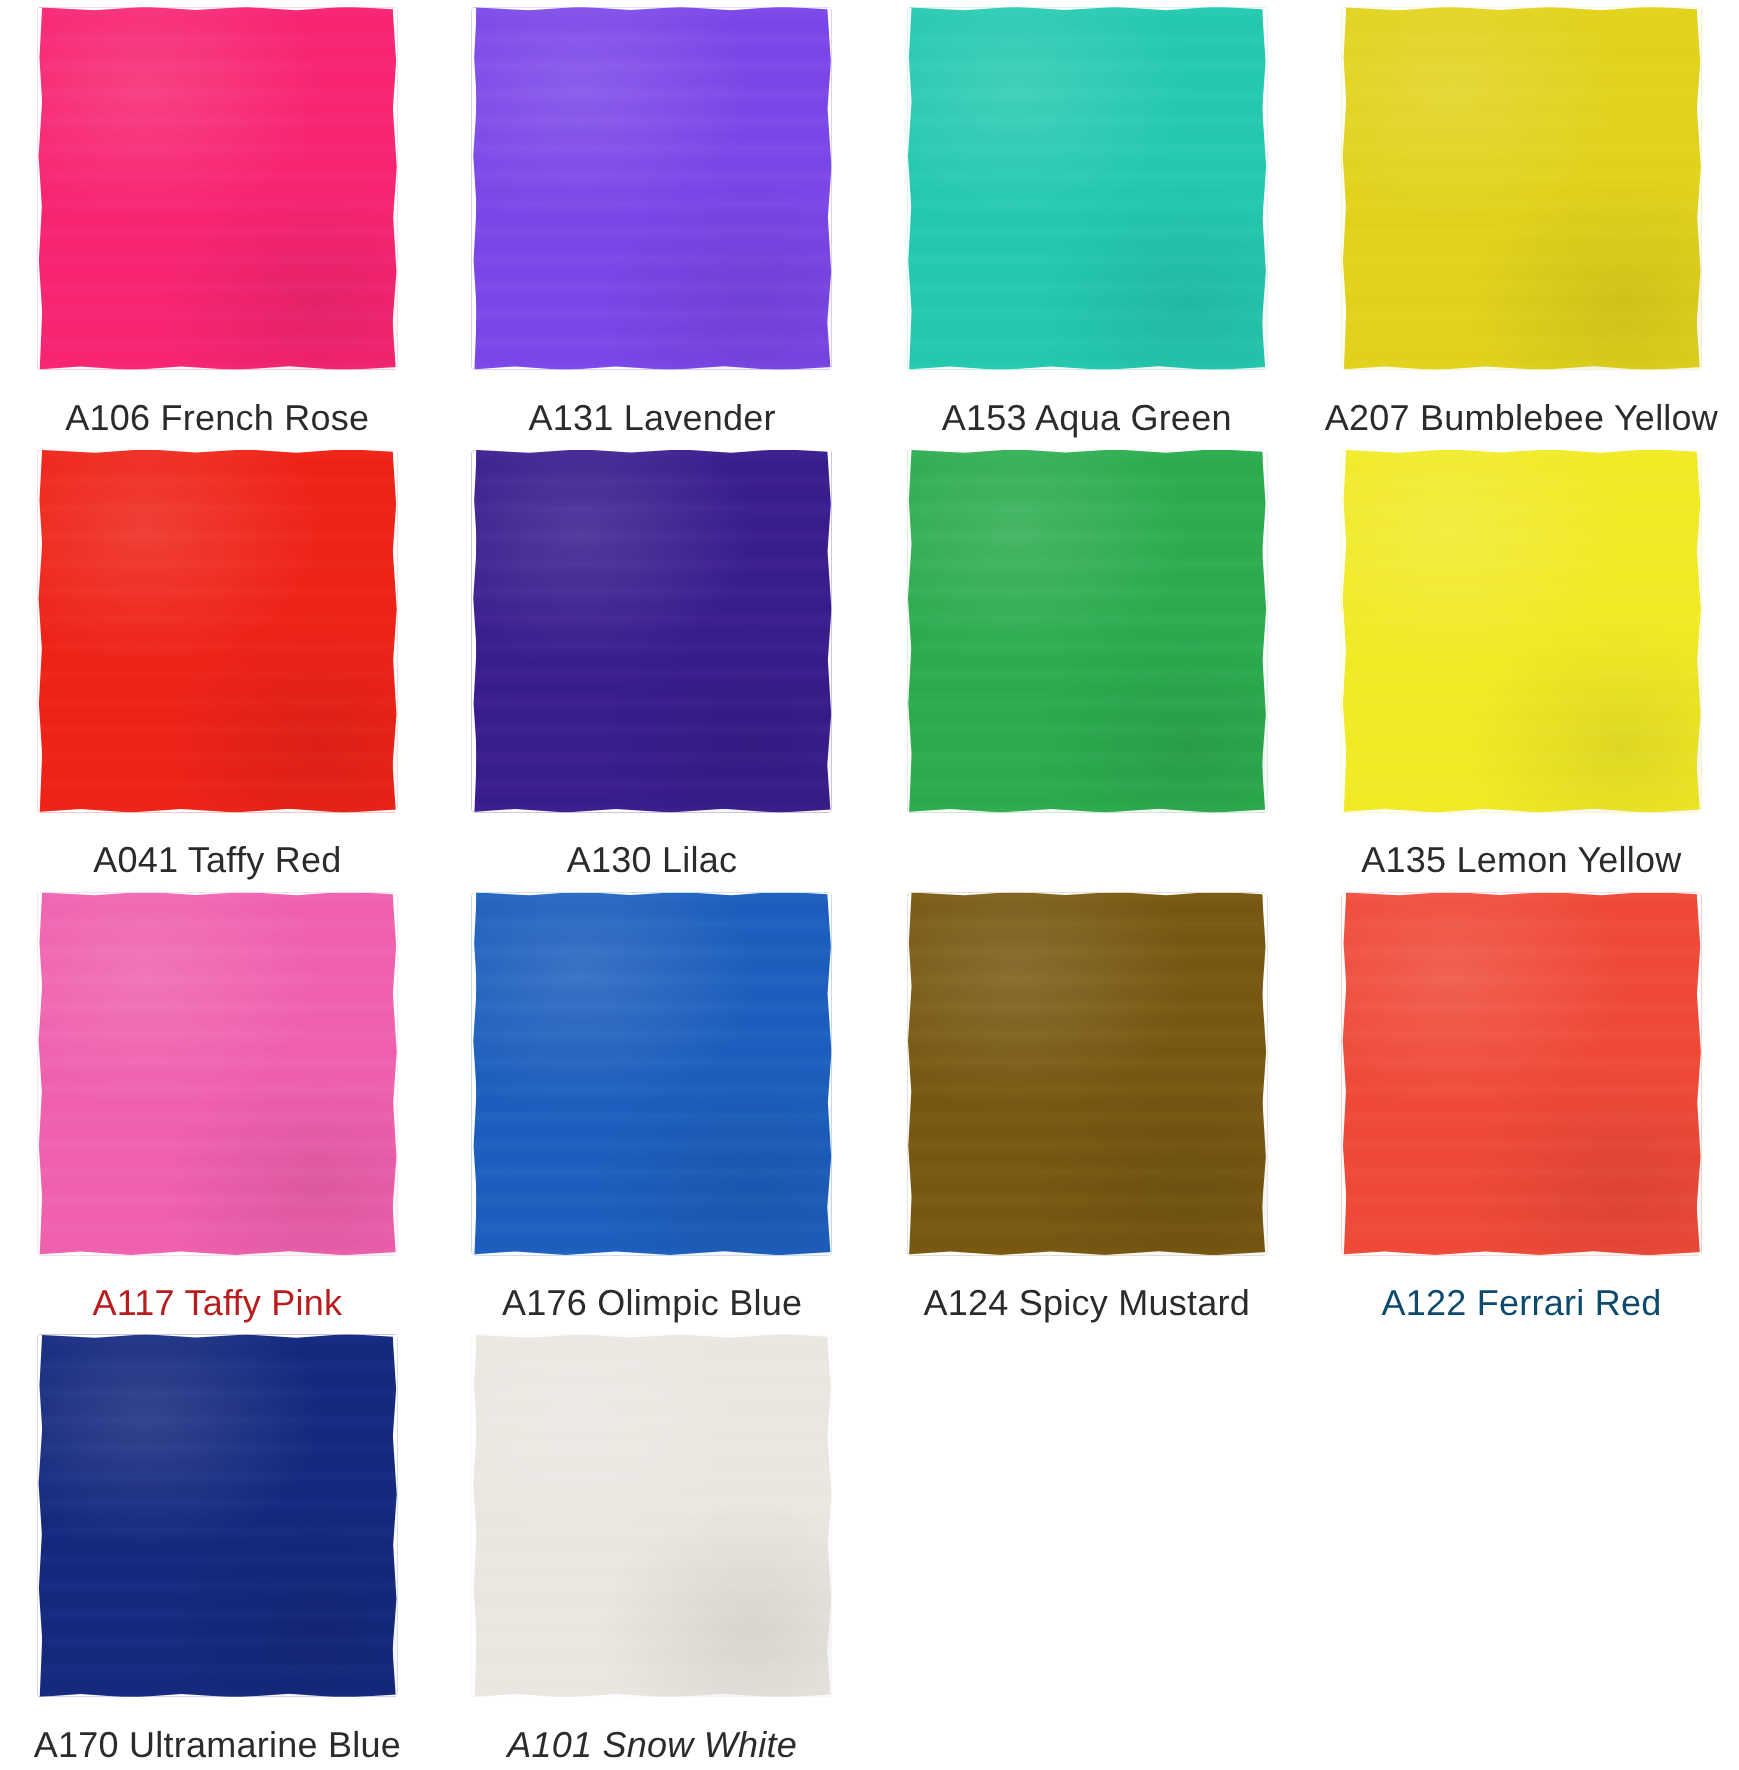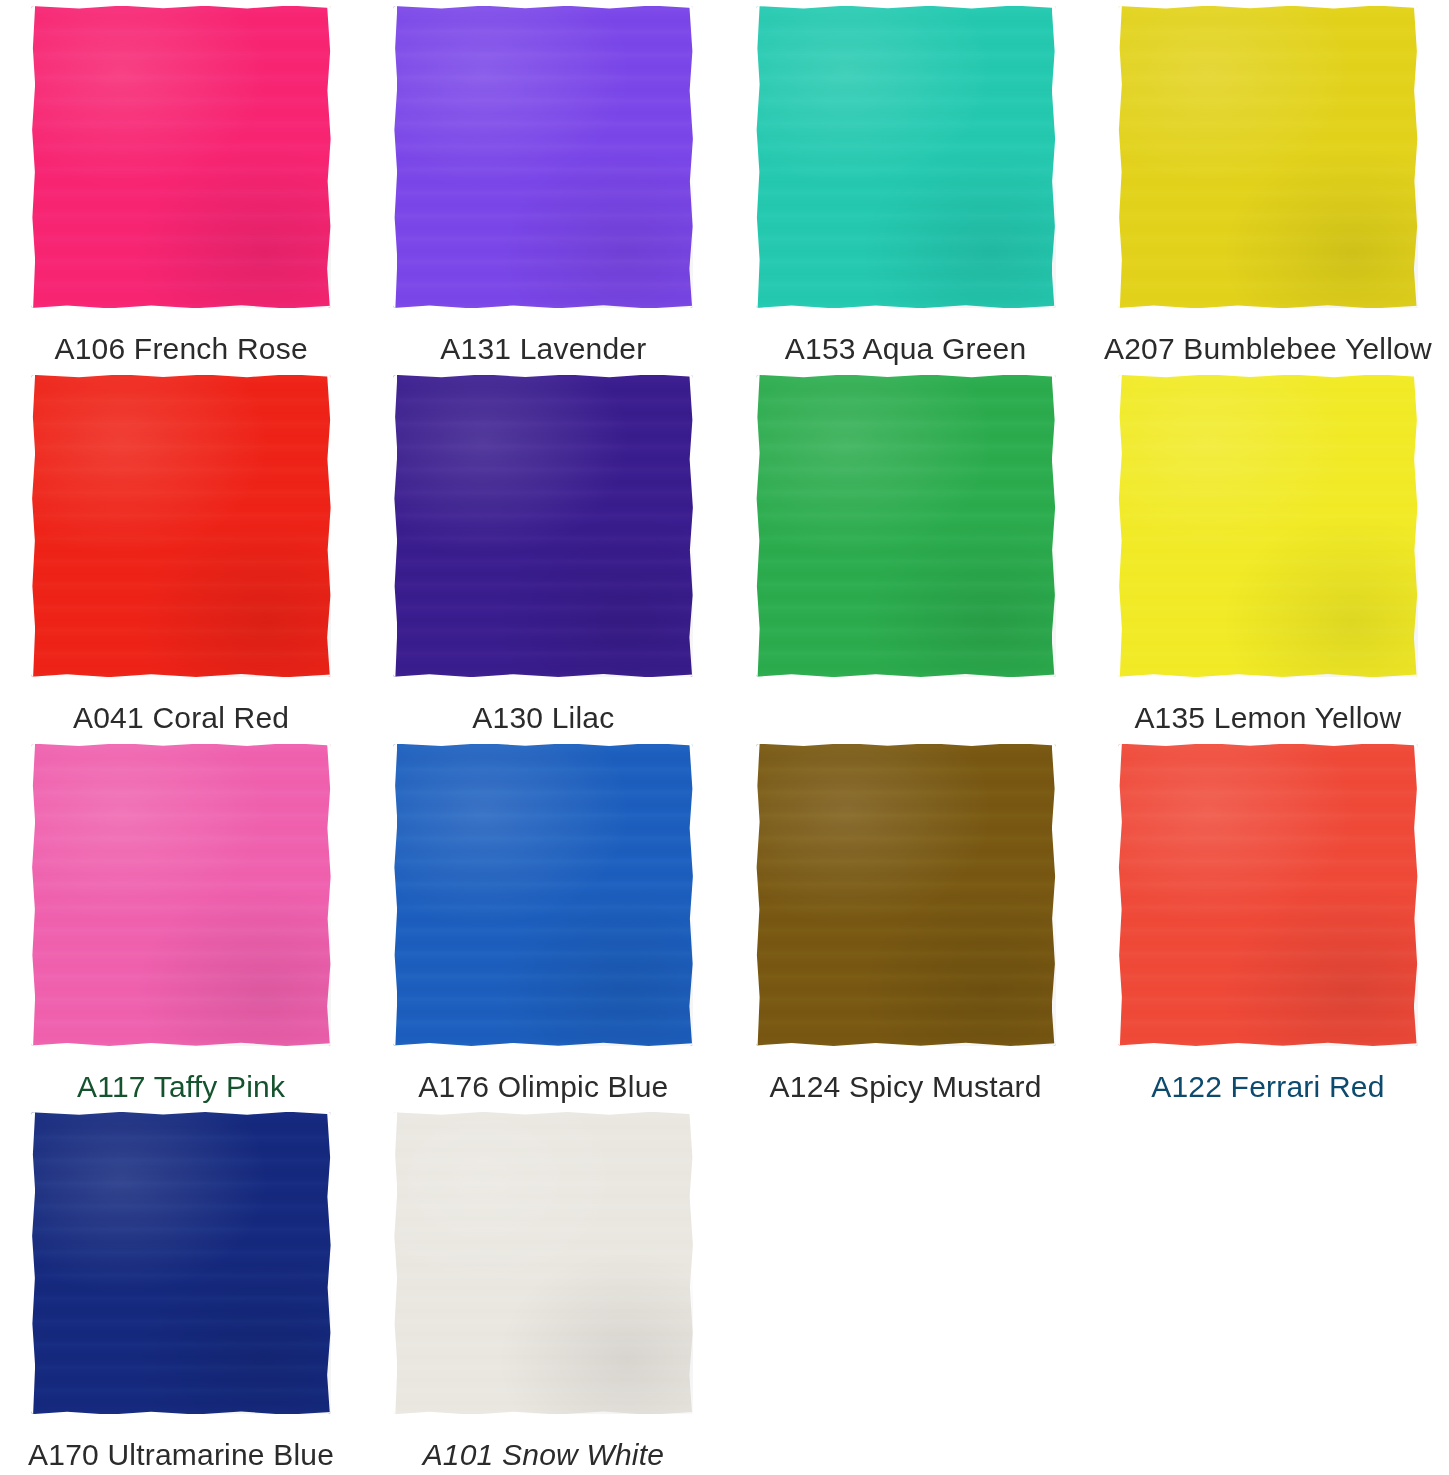--- a/index.html
+++ b/index.html
@@ -149,21 +149,21 @@
 
     <div class="cell">
       <div class="swatch-wrap">
         <div class="swatch" style="background-color: rgb(238, 35, 24);">
           <span class="edge-l"></span>
           <span class="edge-r"></span>
           <span class="edge-t"></span>
           <span class="edge-b"></span>
         </div>
       </div>
-      <div class="label" style="color: rgb(43, 43, 43);">A041 Coral Red</div>
+      <div class="label" style="color: rgb(43, 43, 43);">A041 Taffy Red</div>
     </div>
 
     <div class="cell">
       <div class="swatch-wrap">
         <div class="swatch" style="background-color: rgb(58, 29, 142);">
           <span class="edge-l"></span>
           <span class="edge-r"></span>
           <span class="edge-t"></span>
           <span class="edge-b"></span>
         </div>
@@ -196,21 +196,21 @@
 
     <div class="cell">
       <div class="swatch-wrap">
         <div class="swatch" style="background-color: rgb(239, 97, 174);">
           <span class="edge-l"></span>
           <span class="edge-r"></span>
           <span class="edge-t"></span>
           <span class="edge-b"></span>
         </div>
       </div>
-      <div class="label" style="color: #14532d;">A117 Taffy Pink</div>
+      <div class="label" style="color: #b91c1c;">A117 Taffy Pink</div>
     </div>
 
     <div class="cell">
       <div class="swatch-wrap">
         <div class="swatch" style="background-color: rgb(29, 95, 190);">
           <span class="edge-l"></span>
           <span class="edge-r"></span>
           <span class="edge-t"></span>
           <span class="edge-b"></span>
         </div>

